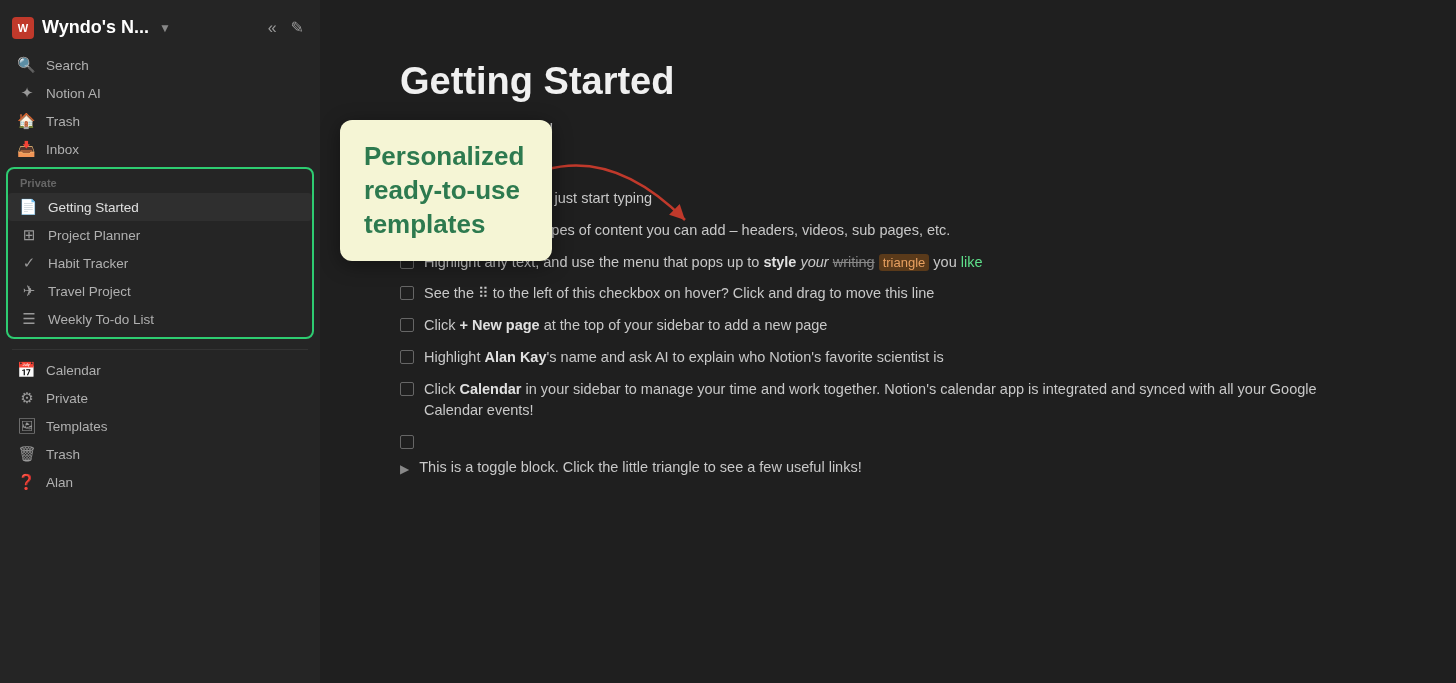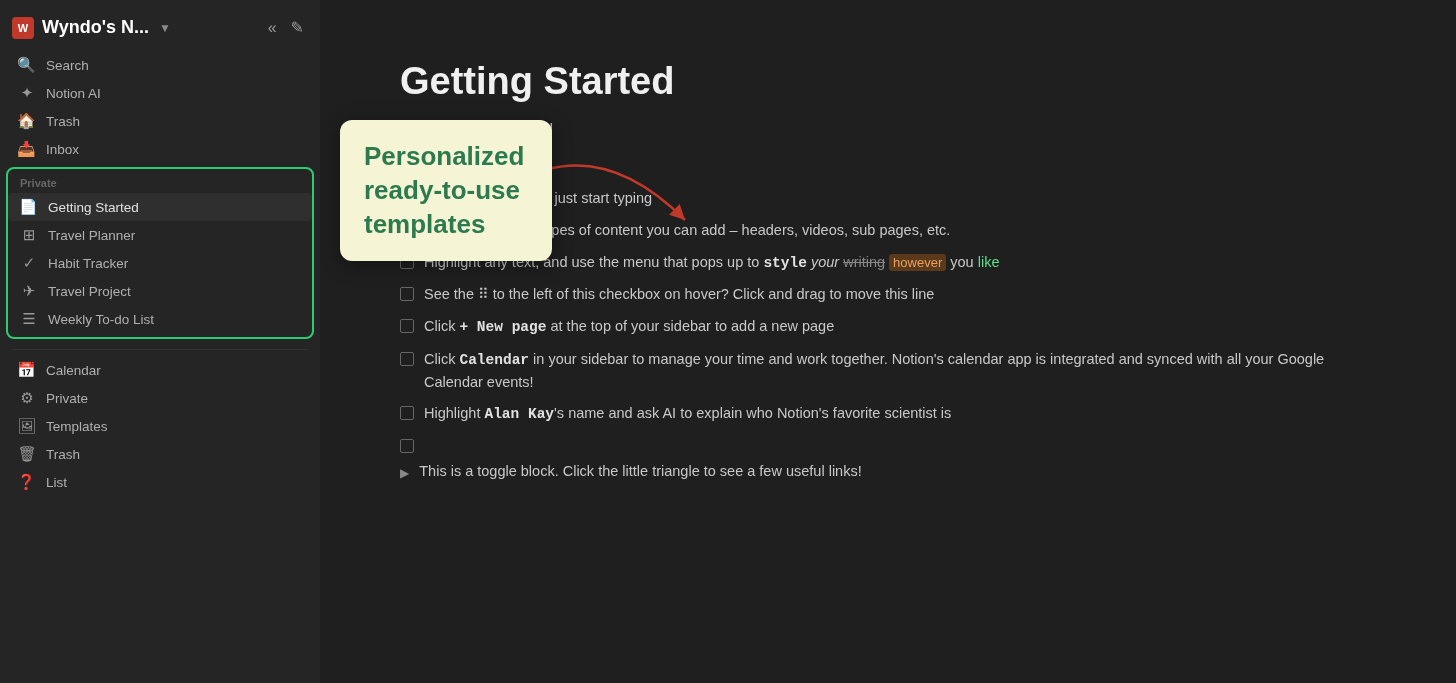--- a/index.html
+++ b/index.html
@@ -205,21 +205,20 @@
       height: 14px;
       border: 1.5px solid #666;
       border-radius: 2px;
       flex-shrink: 0;
       margin-top: 3px;
     }
 
     .checklist-text b, .checklist-text strong {
       color: #e0e0e0;
       font-weight: 600;
-      font-family: Liberation Mono, monospace;
     }
 
     .checklist-text .slash {
       color: #e0e0e0;
       font-weight: 600;
     }
 
     .checklist-text .highlight-orange {
       background: #5a3a1a;
       color: #e8a060;
@@ -320,21 +319,21 @@
   </div>
 
   <div class="private-section">
     <div class="section-label">Private</div>
     <div class="sidebar-item active-item">
       <span class="icon">📄</span>
       <span>Getting Started</span>
     </div>
     <div class="sidebar-item">
       <span class="icon">⊞</span>
-      <span>Travel Planner</span>
+      <span>Project Planner</span>
     </div>
     <div class="sidebar-item">
       <span class="icon">✓</span>
       <span>Habit Tracker</span>
     </div>
     <div class="sidebar-item">
       <span class="icon">✈</span>
       <span>Travel Project</span>
     </div>
     <div class="sidebar-item">
@@ -356,21 +355,21 @@
   <div class="sidebar-item">
     <span class="icon">🖼</span>
     <span>Templates</span>
   </div>
   <div class="sidebar-item">
     <span class="icon">🗑</span>
     <span>Trash</span>
   </div>
   <div class="sidebar-item">
     <span class="icon">❓</span>
-    <span>List</span>
+    <span>Alan</span>
   </div>
 </div>
 
 <div style="flex:1; position:relative; display:flex; flex-direction:column; overflow:hidden;">
 
   <div class="topbar">
     <span class="topbar-title">Getting Started</span>
     <span class="topbar-meta">Edited just now</span>
   </div>
 
@@ -404,41 +403,41 @@
       <span class="checklist-text">Click anywhere and just start typing</span>
     </div>
 
     <div class="checklist-item">
       <div class="checkbox"></div>
       <span class="checklist-text">Hit <span class="slash" style="font-weight:700;color:#e0e0e0;">/</span> to see all the types of content you can add – headers, videos, sub pages, etc.</span>
     </div>
 
     <div class="checklist-item">
       <div class="checkbox"></div>
-      <span class="checklist-text">Highlight any text, and use the menu that pops up to <strong>style</strong> <em>your</em> <span class="strikethrough">writing</span> <span class="highlight-orange">however</span> you <span class="highlight-green">like</span></span>
+      <span class="checklist-text">Highlight any text, and use the menu that pops up to <strong>style</strong> <em>your</em> <span class="strikethrough">writing</span> <span class="highlight-orange">triangle</span> you <span class="highlight-green">like</span></span>
     </div>
 
     <div class="checklist-item">
       <div class="checkbox"></div>
       <span class="checklist-text">See the ⠿ to the left of this checkbox on hover? Click and drag to move this line</span>
     </div>
 
     <div class="checklist-item">
       <div class="checkbox"></div>
       <span class="checklist-text">Click <strong>+ New page</strong> at the top of your sidebar to add a new page</span>
     </div>
 
     <div class="checklist-item">
       <div class="checkbox"></div>
+      <span class="checklist-text">Highlight <strong>Alan Kay</strong>'s name and ask AI to explain who Notion's favorite scientist is</span>
+    </div>
+
+    <div class="checklist-item">
+      <div class="checkbox"></div>
       <span class="checklist-text">Click <strong>Calendar</strong> in your sidebar to manage your time and work together. Notion's calendar app is integrated and synced with all your Google Calendar events!</span>
-    </div>
-
-    <div class="checklist-item">
-      <div class="checkbox"></div>
-      <span class="checklist-text">Highlight <strong>Alan Kay</strong>'s name and ask AI to explain who Notion's favorite scientist is</span>
     </div>
 
     <div class="checklist-item">
       <div class="checkbox"></div>
     </div>
 
     <div class="toggle-item">
       <span class="toggle-arrow">▶</span>
       <span>This is a toggle block. Click the little triangle to see a few useful links!</span>
     </div>

